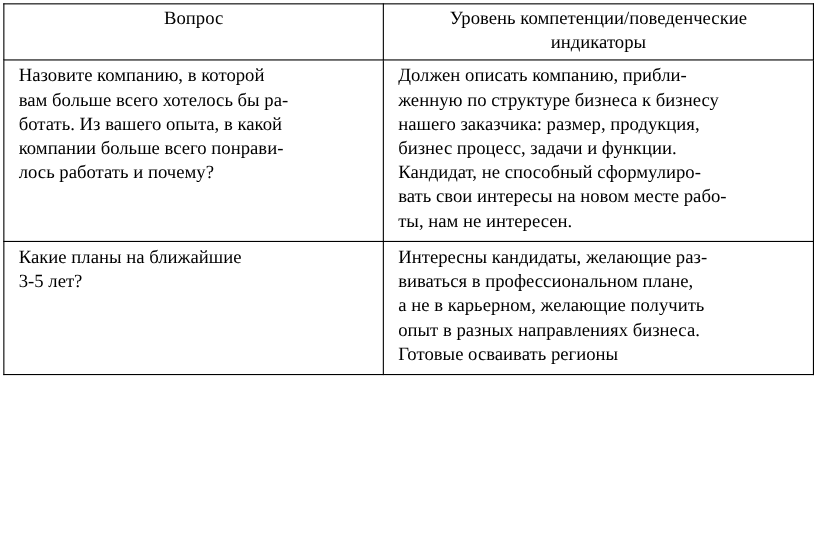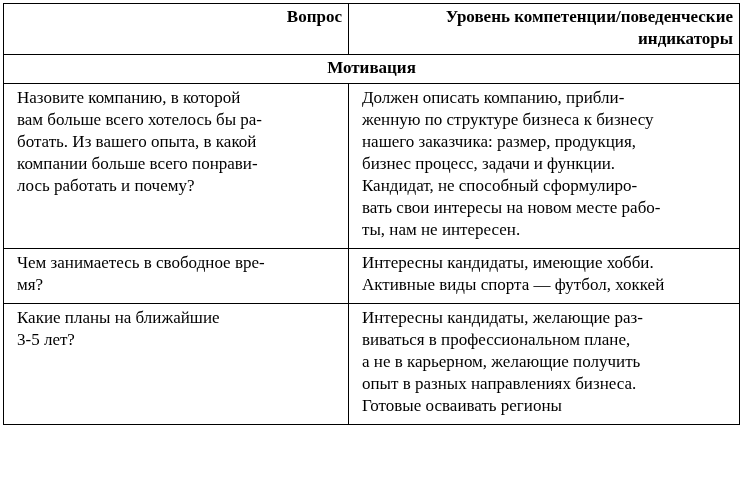--- a/index.html
+++ b/index.html
@@ -30,22 +30,22 @@
   .doc-table th,
   .doc-table td {
     border: 1px solid #000;
     vertical-align: top;
     font-size: 17px;
     line-height: 22px;
     white-space: pre-line;
     overflow: hidden;
   }
   .doc-table th {
-    font-weight: bold;
-    text-align: right;
+    font-weight: normal;
+    text-align: center;
     padding: 2px 6px 4px 6px;
   }
   .doc-table td {
     padding: 3px 8px 7px 13px;
   }
   td.section-cell {
     text-align: center;
     font-weight: bold;
     padding: 2px 6px 4px 6px;
     white-space: normal;
@@ -61,44 +61,35 @@
     <colgroup>
       <col class="q-col">
       <col class="ind-col">
     </colgroup>
     <tbody>
       <tr class="header-row">
         <th>Вопрос</th>
         <th>Уровень компетенции/поведенческие
 индикаторы</th>
       </tr>
-      <tr class="section-row">
-        <td class="section-cell" colspan="2">Мотивация</td>
-      </tr>
       <tr>
         <td>Назовите компанию, в которой
 вам больше всего хотелось бы ра-
 ботать. Из вашего опыта, в какой
 компании больше всего понрави-
 лось работать и почему?</td>
         <td>Должен описать компанию, прибли-
 женную по структуре бизнеса к бизнесу
 нашего заказчика: размер, продукция,
 бизнес процесс, задачи и функции.
 Кандидат, не способный сформулиро-
 вать свои интересы на новом месте рабо-
 ты, нам не интересен.</td>
       </tr>
       <tr>
-        <td>Чем занимаетесь в свободное вре-
-мя?</td>
-        <td>Интересны кандидаты, имеющие хобби.
-Активные виды спорта — футбол, хоккей</td>
-      </tr>
-      <tr>
         <td>Какие планы на ближайшие
 3-5 лет?</td>
         <td>Интересны кандидаты, желающие раз-
 виваться в профессиональном плане,
 а не в карьерном, желающие получить
 опыт в разных направлениях бизнеса.
 Готовые осваивать регионы</td>
       </tr>
     </tbody>
   </table>

